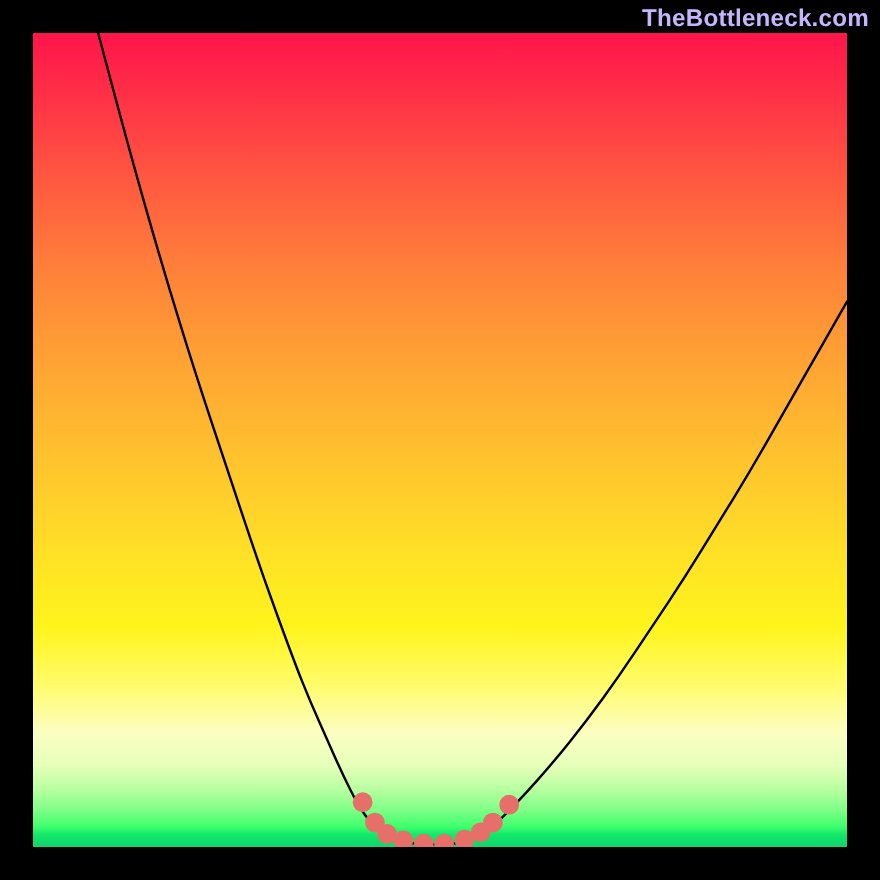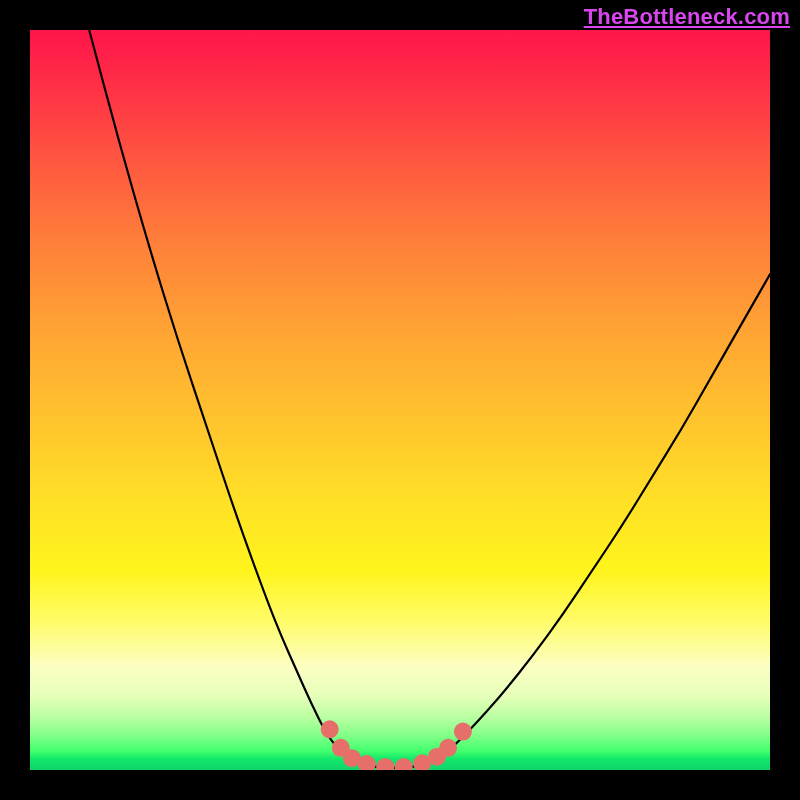--- a/index.html
+++ b/index.html
@@ -46,26 +46,25 @@
   }
   svg.curve {
     position: absolute;
     left: 0; top: 0;
     width: 740px; height: 740px;
   }
   .watermark {
     position: absolute;
     top: 4px;
     right: 10px;
-    color: #d946ef;
+    color: #c4b5fd;
     font-size: 22px;
     font-weight: 600;
     letter-spacing: 0.2px;
     user-select: none;
-    text-decoration: underline;
   }
 </style>
 </head>
 <body>
 
 <div class="frame">
   <div class="watermark">TheBottleneck.com</div>
   <div class="plot-area">
     <svg class="curve" viewBox="0 0 740 740" preserveAspectRatio="none">
       <path id="curve-path" fill="none" stroke="#000000" stroke-width="2.2" stroke-linecap="round" stroke-linejoin="round" d="M 59.20 0.00 Q 59.20 0.00 74.00 55.50 Q 88.80 111.00 103.60 162.80 Q 118.40 214.60 133.20 262.70 Q 148.00 310.80 162.80 355.20 Q 177.60 399.60 192.40 444.00 Q 207.20 488.40 222.00 529.10 Q 236.80 569.80 244.20 588.30 Q 251.60 606.80 259.00 623.45 Q 266.40 640.10 273.80 656.75 Q 281.20 673.40 288.60 688.20 Q 296.00 703.00 301.55 710.40 Q 307.10 717.80 310.80 721.50 Q 314.50 725.20 314.50 725.20 Q 314.50 725.20 320.05 728.90 Q 325.60 732.60 333.00 734.45 Q 340.40 736.30 347.80 737.04 Q 355.20 737.78 362.60 737.78 Q 370.00 737.78 377.40 737.41 Q 384.80 737.04 392.20 734.82 Q 399.60 732.60 405.15 728.90 Q 410.70 725.20 416.25 721.50 Q 421.80 717.80 421.80 717.80 Q 421.80 717.80 432.90 706.70 Q 444.00 695.60 458.80 678.95 Q 473.60 662.30 488.40 643.80 Q 503.20 625.30 518.00 604.95 Q 532.80 584.60 547.60 562.40 Q 562.40 540.20 577.20 518.00 Q 592.00 495.80 606.80 471.75 Q 621.60 447.70 636.40 423.65 Q 651.20 399.60 666.00 373.70 Q 680.80 347.80 695.60 321.90 Q 710.40 296.00 725.20 270.10 L 740.00 244.20"></path>

